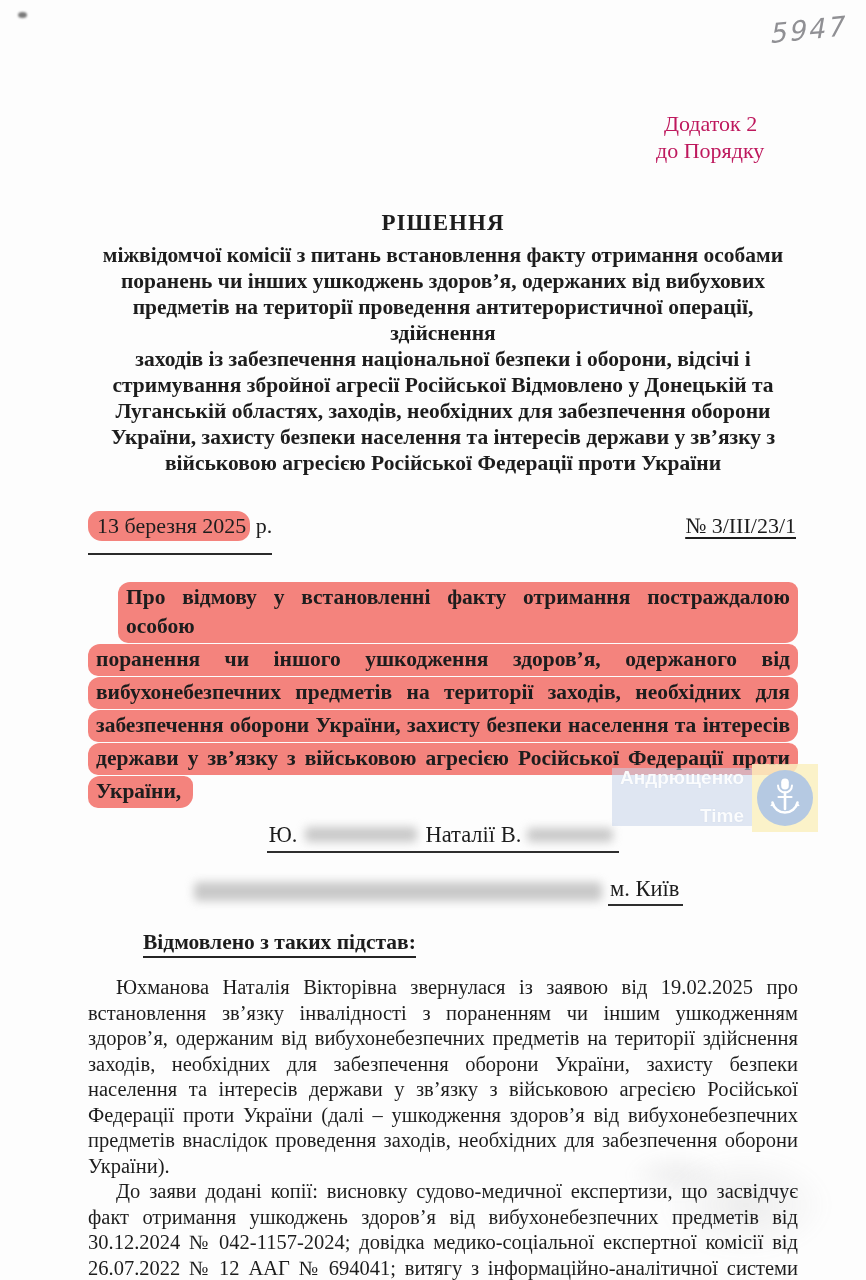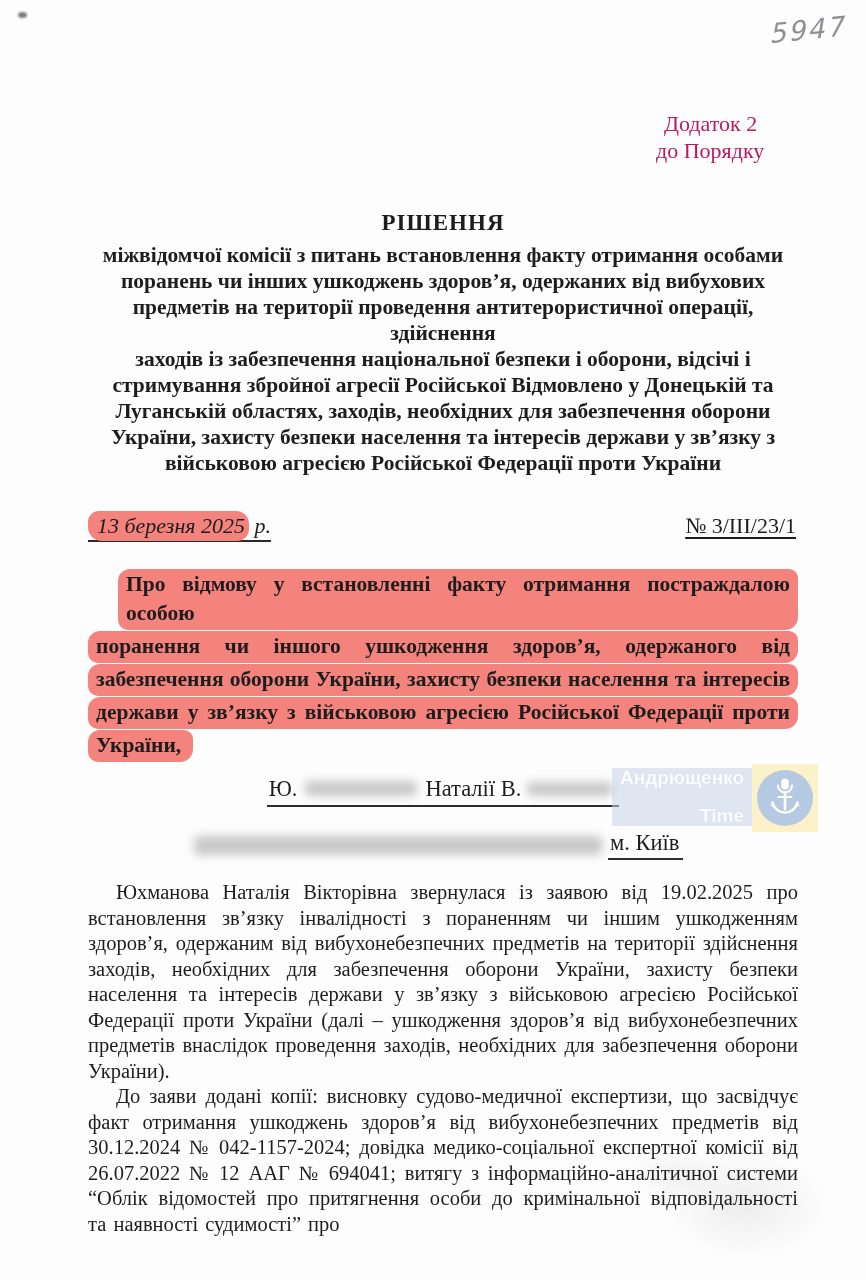--- a/index.html
+++ b/index.html
@@ -30,21 +30,21 @@
     letter-spacing:2px;opacity:.85;
   }
   
   .annex{position:absolute;left:656px;top:110px;font-size:22px;line-height:27px;color:#be185d;}
   .annex div:first-child{padding-left:8px;}
   
   .doc-title{text-align:center;font-weight:700;font-size:23px;margin:0 0 6px 0;letter-spacing:1px;}
   .subtitle{font-weight:700;font-size:21.5px;line-height:26px;text-align:center;}
   
   .date-row{display:flex;justify-content:space-between;align-items:baseline;margin-top:37px;}
-  .date-wrap{border-bottom:2px solid #2a2a2a;padding-bottom:1px;font-size:22px;font-style:italic;}
+  .date-wrap{border-bottom:2px solid #2a2a2a;padding-bottom:14px;font-size:22px;}
   .hl-date{background:#f4837d;border-radius:11px 13px 12px 14px;padding:2px 4px 3px 9px;box-decoration-break:clone;}
   .doc-no{font-size:22px;text-decoration:underline;text-underline-offset:4px;text-decoration-thickness:1.5px;margin-right:2px;}
   
   .subject{margin-top:27px;font-weight:700;font-size:21.5px;}
   .subject .line{line-height:29px;margin-bottom:1px;}
   .subject .pill{
     display:block;background:#f4837d;border-radius:12px 9px 13px 10px;
     padding:1px 8px 2px 8px;
     text-align:justify;text-align-last:justify;
   }
@@ -120,20 +120,23 @@
   </div>
 
   <div class="subject">
     <div class="line first">
         <span class="pill">Про відмову у встановленні факту отримання постраждалою особою</span>
       </div>
     <div class="line">
         <span class="pill">поранення чи іншого ушкодження здоров’я, одержаного від</span>
       </div>
     <div class="line">
+        <span class="pill">вибухонебезпечних предметів на території заходів, необхідних для</span>
+      </div>
+    <div class="line">
         <span class="pill">забезпечення оборони України, захисту безпеки населення та інтересів</span>
       </div>
     <div class="line">
         <span class="pill">держави у зв’язку з військовою агресією Російської Федерації проти</span>
       </div>
     <div class="line last"><span class="pill">України,</span></div>
   </div>
 
   <div class="addressee">
     <span class="name-wrap">
@@ -142,20 +145,23 @@
       <span>Наталії В.</span>
       <span class="blur-blob blob-b"></span>
     </span>
   </div>
 
   <div class="address-row">
     <span class="blur-blob blob-addr"></span>
     <span class="city">м. Київ</span>
   </div>
 
+  <div class="refusal">
+    <span>Відмовлено з таких підстав:</span>
+  </div>
 
   <p class="body-par first">Юхманова Наталія Вікторівна звернулася із заявою від 19.02.2025 про встановлення зв’язку інвалідності з пораненням чи іншим ушкодженням здоров’я, одержаним від вибухонебезпечних предметів на території здійснення заходів, необхідних для забезпечення оборони України, захисту безпеки населення та інтересів держави у зв’язку з військовою агресією Російської Федерації проти України (далі – ушкодження здоров’я від вибухонебезпечних предметів внаслідок проведення заходів, необхідних для забезпечення оборони України).</p>
   <p class="body-par">До заяви додані копії: висновку судово-медичної експертизи, що засвідчує факт отримання ушкоджень здоров’я від вибухонебезпечних предметів від 30.12.2024 № 042-1157-2024; довідка медико-соціальної експертної комісії від 26.07.2022 № 12 ААГ № 694041; витягу з інформаційно-аналітичної системи “Облік відомостей про притягнення особи до кримінальної відповідальності та наявності судимості” про</p>
 
 </div>
 
 <div class="watermark">
   <div class="wm-textbox">
     <span>Андрющенко</span>
     <span>Time</span>

